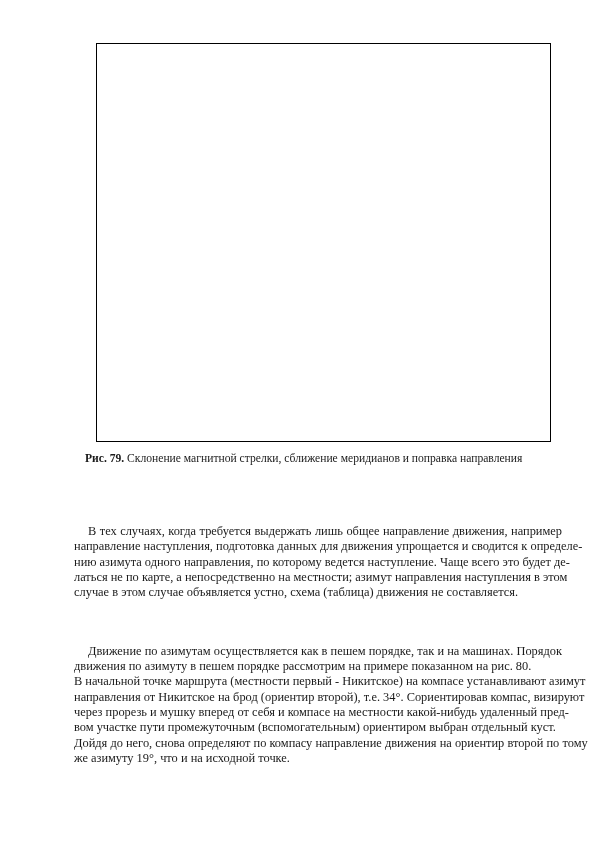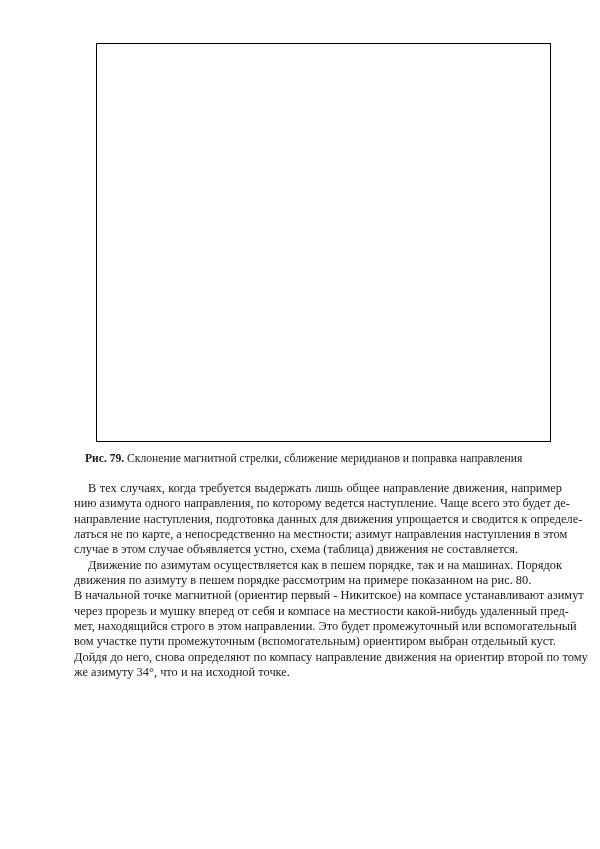--- a/index.html
+++ b/index.html
@@ -7,38 +7,38 @@
          font-family: "Liberation Serif", "DejaVu Serif", serif; color: #1a1a1a; }
   .figure-frame { position: absolute; left: 96px; top: 43px; width: 455px; height: 399px;
                   border: 1.5px solid #000; box-sizing: border-box; }
   .caption { position: absolute; left: 85px; top: 452px; width: 470px;
              font-size: 11.6px; line-height: 14px; white-space: nowrap; }
   .caption b { font-weight: bold; }
   .body-text { position: absolute; left: 74px; top: 481px; width: 488px; }
   .line { font-size: 12.4px; line-height: 15.35px; height: 15.35px; white-space: nowrap;
           text-align: justify; text-align-last: justify; overflow: visible; }
   .line.last { text-align-last: left; font-family: Liberation Serif, serif; }
-  .line.indent { padding-left: 14px; }
+  .line.indent { padding-left: 14px; margin-top: 43px; }
 </style>
 </head>
 <body>
 
 <div class="figure-frame"></div>
 
 <div class="caption">
   <b>Рис. 79.</b><span> Склонение магнитной стрелки, сближение меридианов и поправка направления</span>
 </div>
 
 <div class="body-text">
   <div class="line indent">В тех случаях, когда требуется выдержать лишь общее направление движения, например</div>
+  <div class="line">направление наступления, подготовка данных для движения упрощается и сводится к определе-</div>
   <div class="line">нию азимута одного направления, по которому ведется наступление. Чаще всего это будет де-</div>
-  <div class="line">направление наступления, подготовка данных для движения упрощается и сводится к определе-</div>
   <div class="line">латься не по карте, а непосредственно на местности; азимут направления наступления в этом</div>
   <div class="line last">случае в этом случае объявляется устно, схема (таблица) движения не составляется.</div>
   <div class="line indent">Движение по азимутам осуществляется как в пешем порядке, так и на машинах. Порядок</div>
   <div class="line last">движения по азимуту в пешем порядке рассмотрим на примере показанном на рис. 80.</div>
-  <div class="line">В начальной точке магнитной (ориентир первый - Никитское) на компасе устанавливают азимут</div>
+  <div class="line">В начальной точке маршрута (местности первый - Никитское) на компасе устанавливают азимут</div>
+  <div class="line">направления от Никитское на брод (ориентир второй), т.е. 34°. Сориентировав компас, визируют</div>
   <div class="line">через прорезь и мушку вперед от себя и компасе на местности какой-нибудь удаленный пред-</div>
-  <div class="line">мет, находящийся строго в этом направлении. Это будет промежуточный или вспомогательный</div>
   <div class="line last">вом участке пути промежуточным (вспомогательным) ориентиром выбран отдельный куст.</div>
   <div class="line">Дойдя до него, снова определяют по компасу направление движения на ориентир второй по тому</div>
-  <div class="line last">же азимуту 34°, что и на исходной точке.</div>
+  <div class="line last">же азимуту 19°, что и на исходной точке.</div>
 </div>
 
 </body></html>

